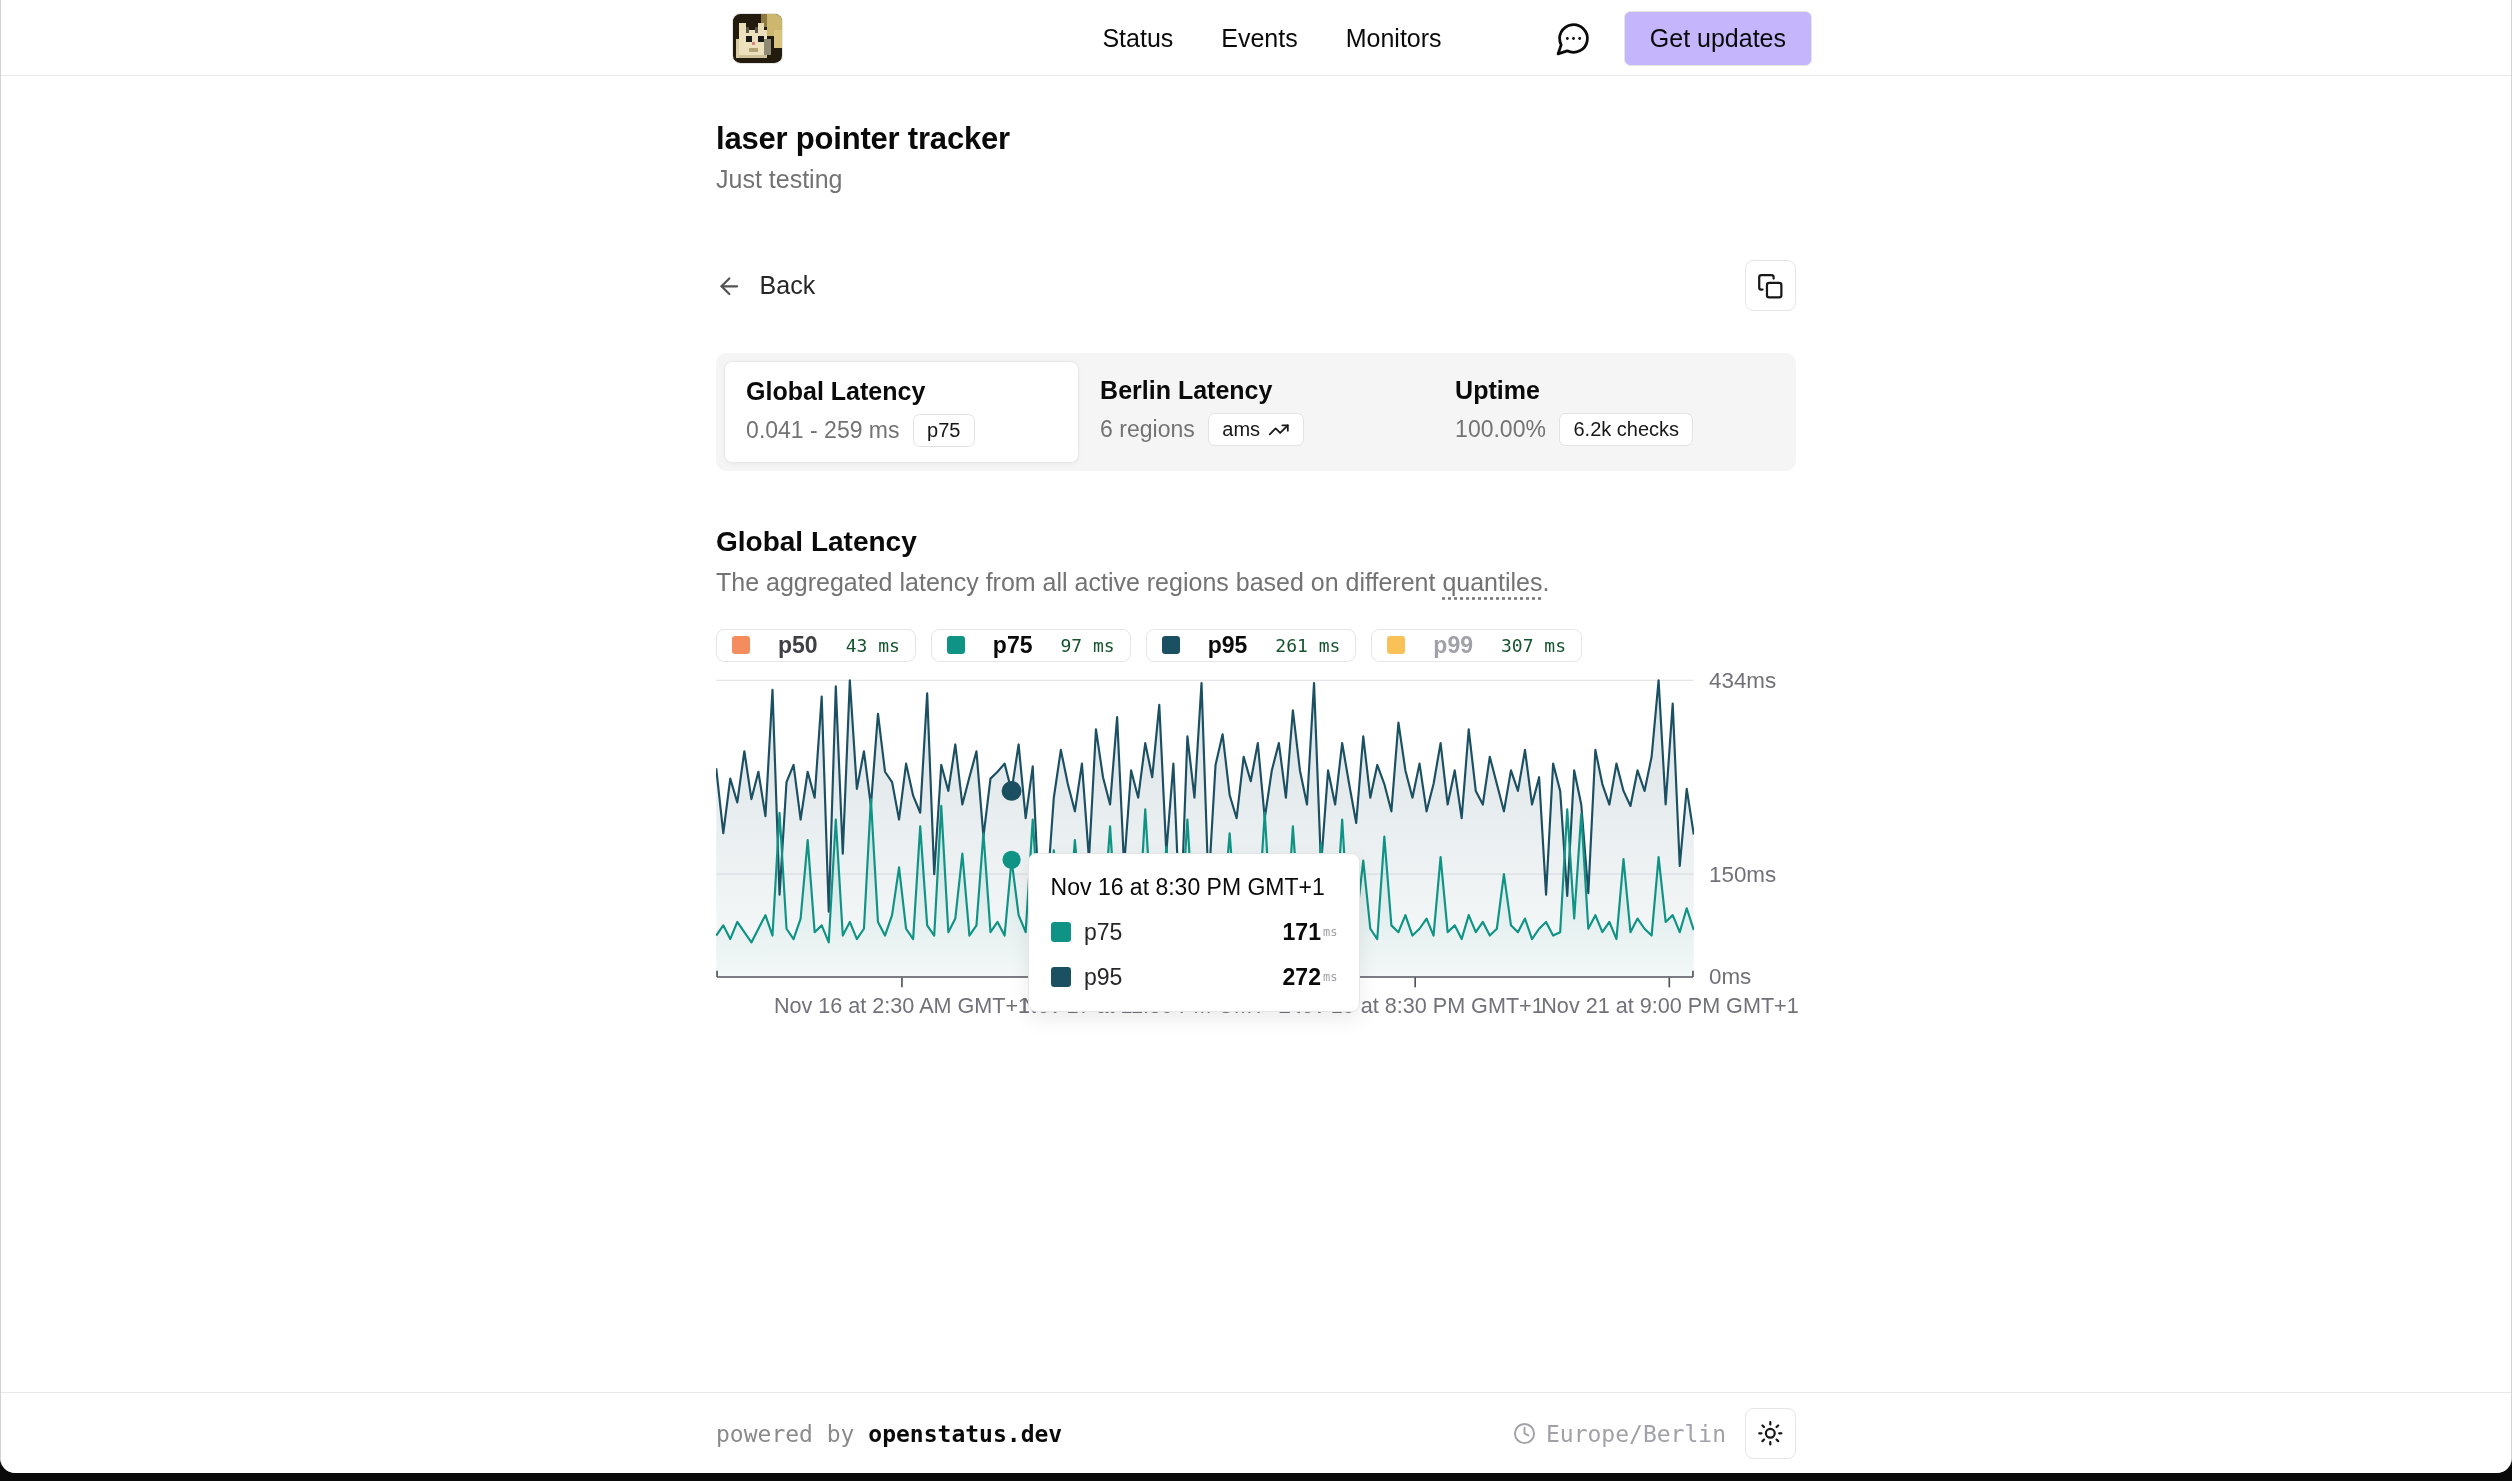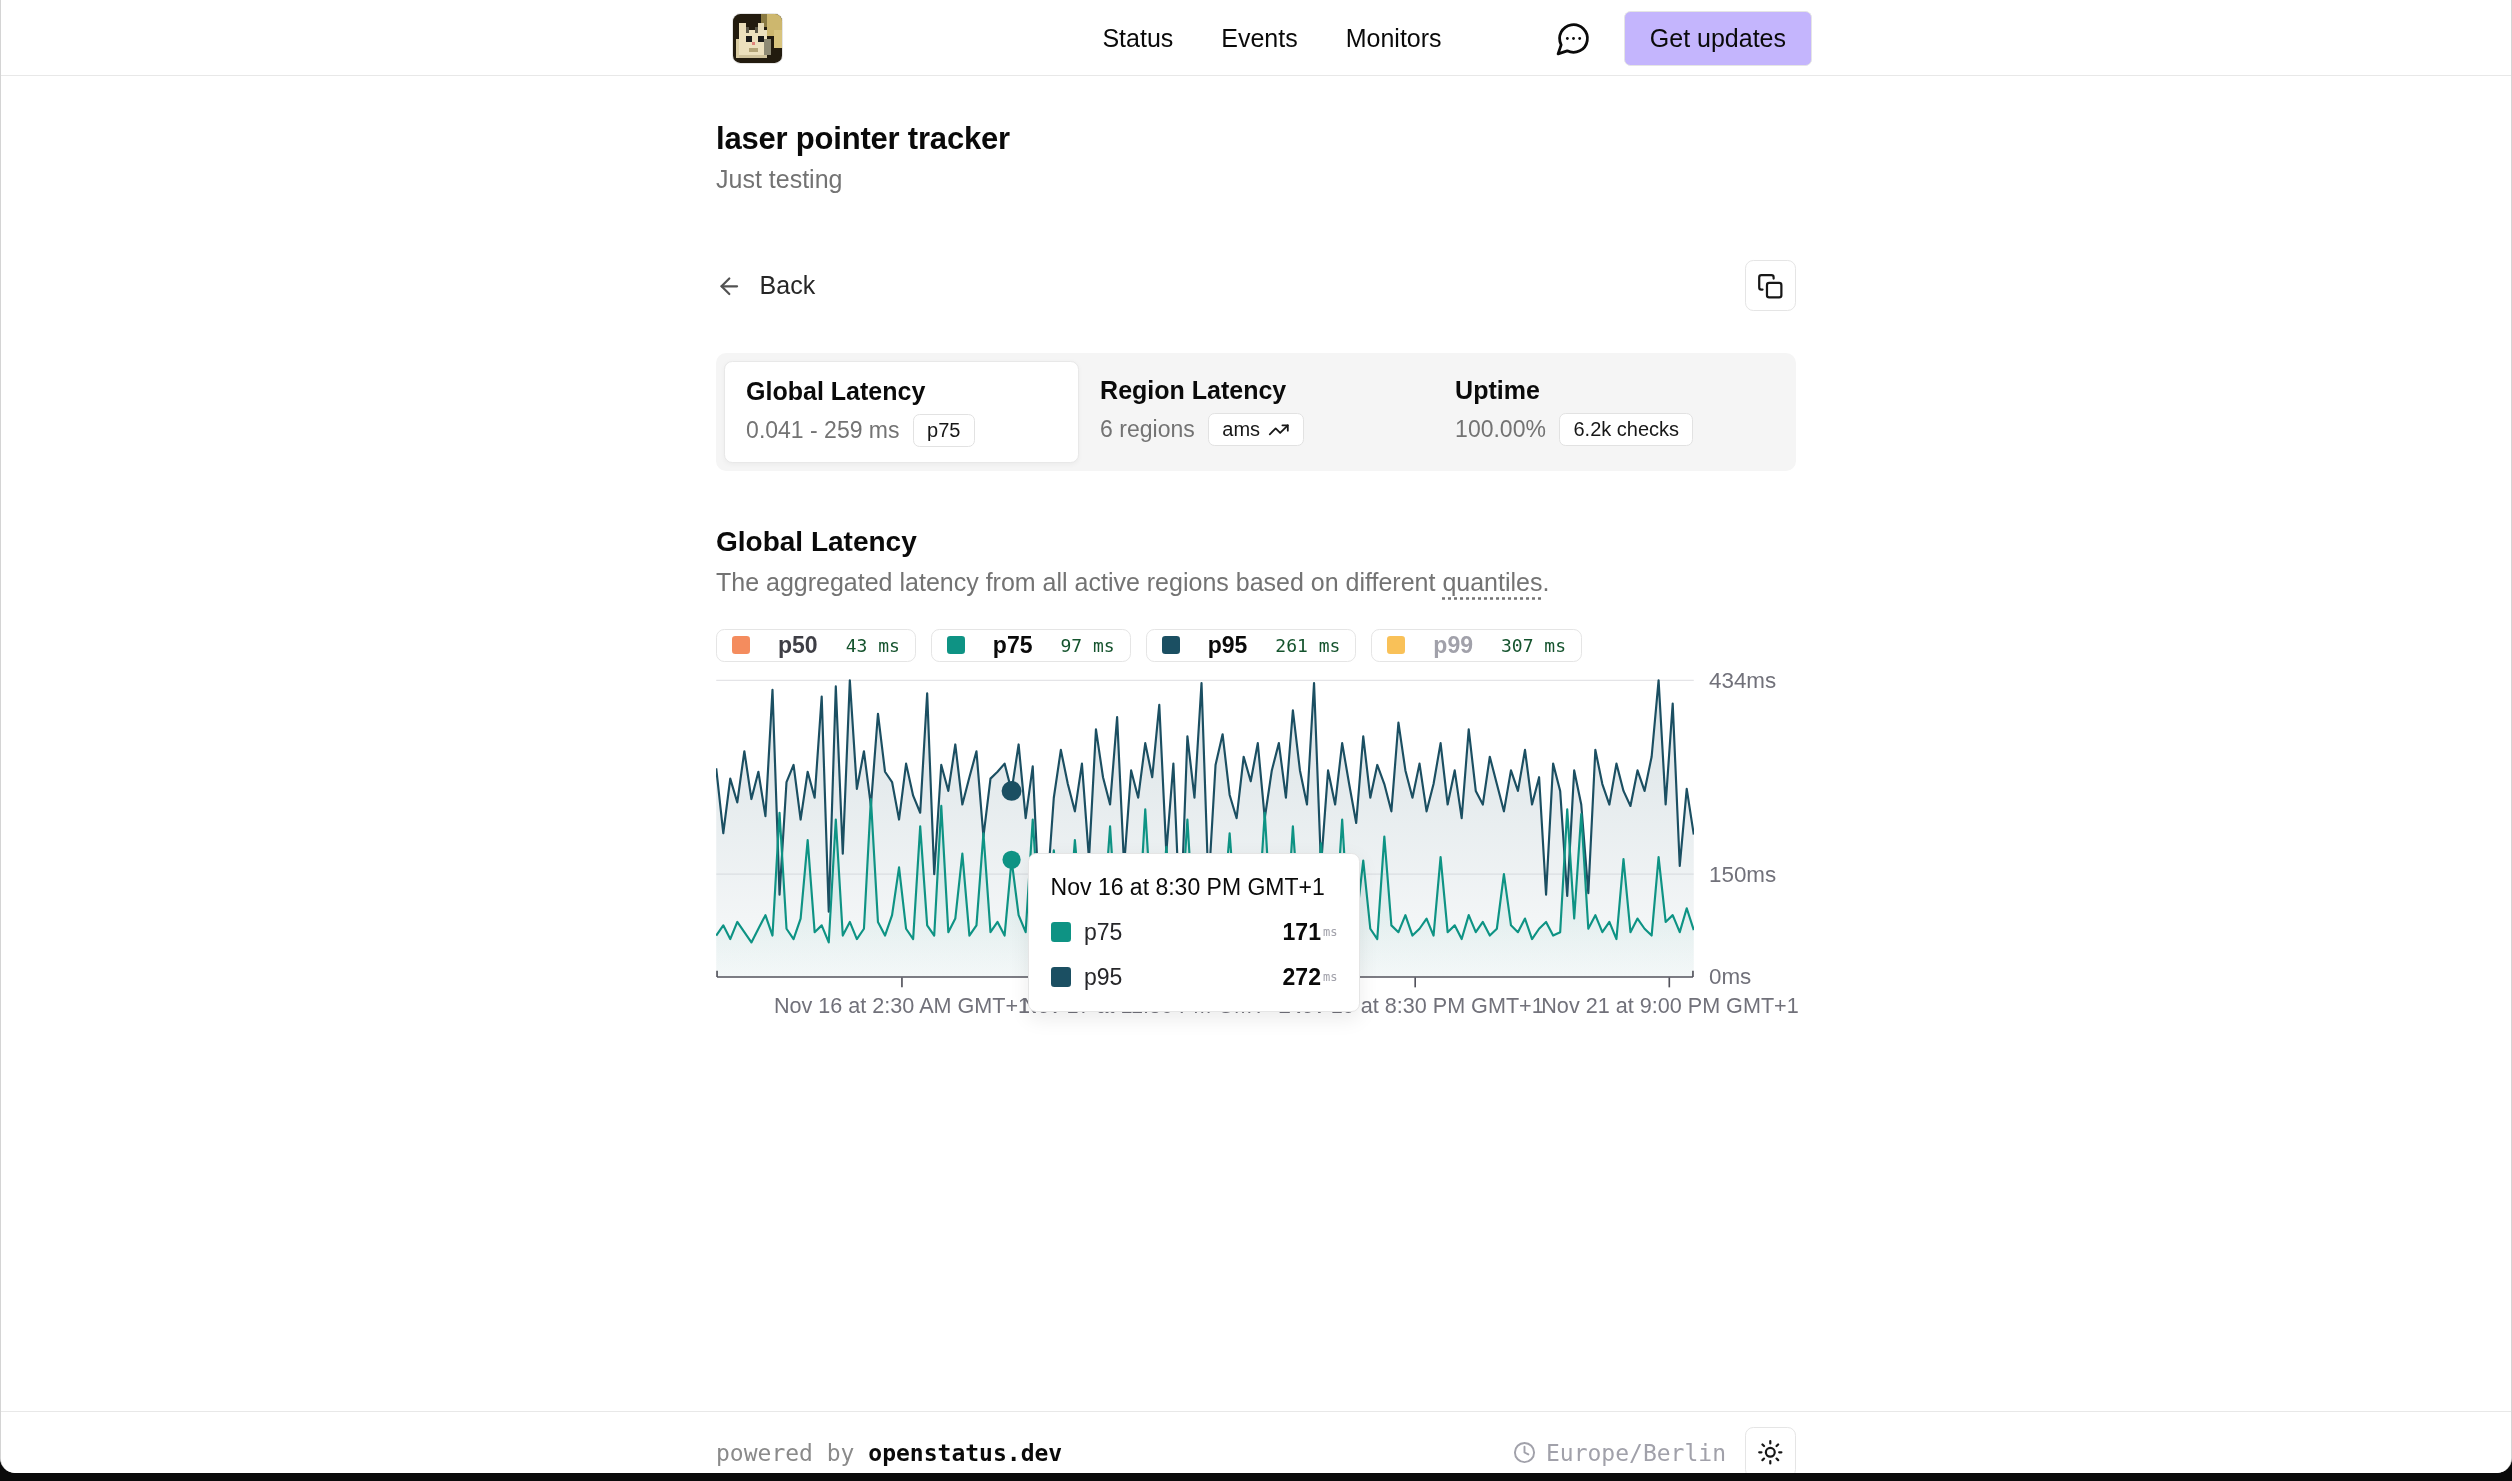--- a/index.html
+++ b/index.html
@@ -68,21 +68,21 @@
   .tooltip { position:absolute; left:312px; top:181px; width:332px; background:#fff; border:0.8px solid #e5e5e5;
              border-radius:8.3px; box-shadow:0 6.6px 20px rgba(0,0,0,0.08); padding:20px 21.6px; z-index:5; }
   .tooltip-title { font-size:23px; color:#0a0a0a; }
   .tooltip-row { margin-top:18px; display:flex; align-items:center; }
   .tooltip-row .swatch { width:20px; height:20px; }
   .tooltip-row .lbl { margin-left:13.3px; font-size:23px; color:#27272a; flex:1; font-weight:400; }
   .tooltip-row .num { font-size:23px; font-weight:600; color:#0a0a0a; }
   .tooltip-row .unit { font-family:"DejaVu Sans Mono", monospace; font-size:12px; color:#a1a1aa; margin-left:2px; }
 
   
-  .footer { position:absolute; left:0; right:0; bottom:0; height:62px; border-top:0.8px solid #e8e8e8; background:#fff; }
+  .footer { position:absolute; left:0; right:0; bottom:0; height:81px; border-top:0.8px solid #e8e8e8; background:#fff; }
   .footer .container { height:81px; display:flex; align-items:center; justify-content:space-between; }
   .powered { font-family:"DejaVu Sans Mono", monospace; font-size:23px; color:#8a8a8a; }
   .powered .brand { color:#0a0a0a; font-weight:700; cursor:pointer; }
   .footer-right { display:flex; align-items:center; gap:19px; }
   .tz { display:flex; align-items:center; gap:10px; font-family:"DejaVu Sans Mono", monospace;
         font-size:23px; color:#a1a1aa; }
 </style>
 </head>
 <body>
 
@@ -159,21 +159,21 @@
       <div class="tab active">
         <div class="tab-title">Global Latency</div>
         <div class="tab-meta">
           <span class="tab-value">0.041 - 259 ms</span>
           <span class="badge">
                 <span>p75</span>
               </span>
         </div>
       </div>
       <div class="tab">
-        <div class="tab-title">Region Latency</div>
+        <div class="tab-title">Berlin Latency</div>
         <div class="tab-meta">
           <span class="tab-value">6 regions</span>
           <span class="badge">
             <span>ams</span>
             <svg width="21.6" height="21.6" viewBox="0 0 24 24" fill="none" stroke="currentColor" stroke-width="2" stroke-linecap="round" stroke-linejoin="round">
               <polyline points="22 7 13.5 15.5 8.5 10.5 2 17"></polyline>
                   <polyline points="16 7 22 7 22 13"></polyline>
             </svg>
           </span>
         </div>

